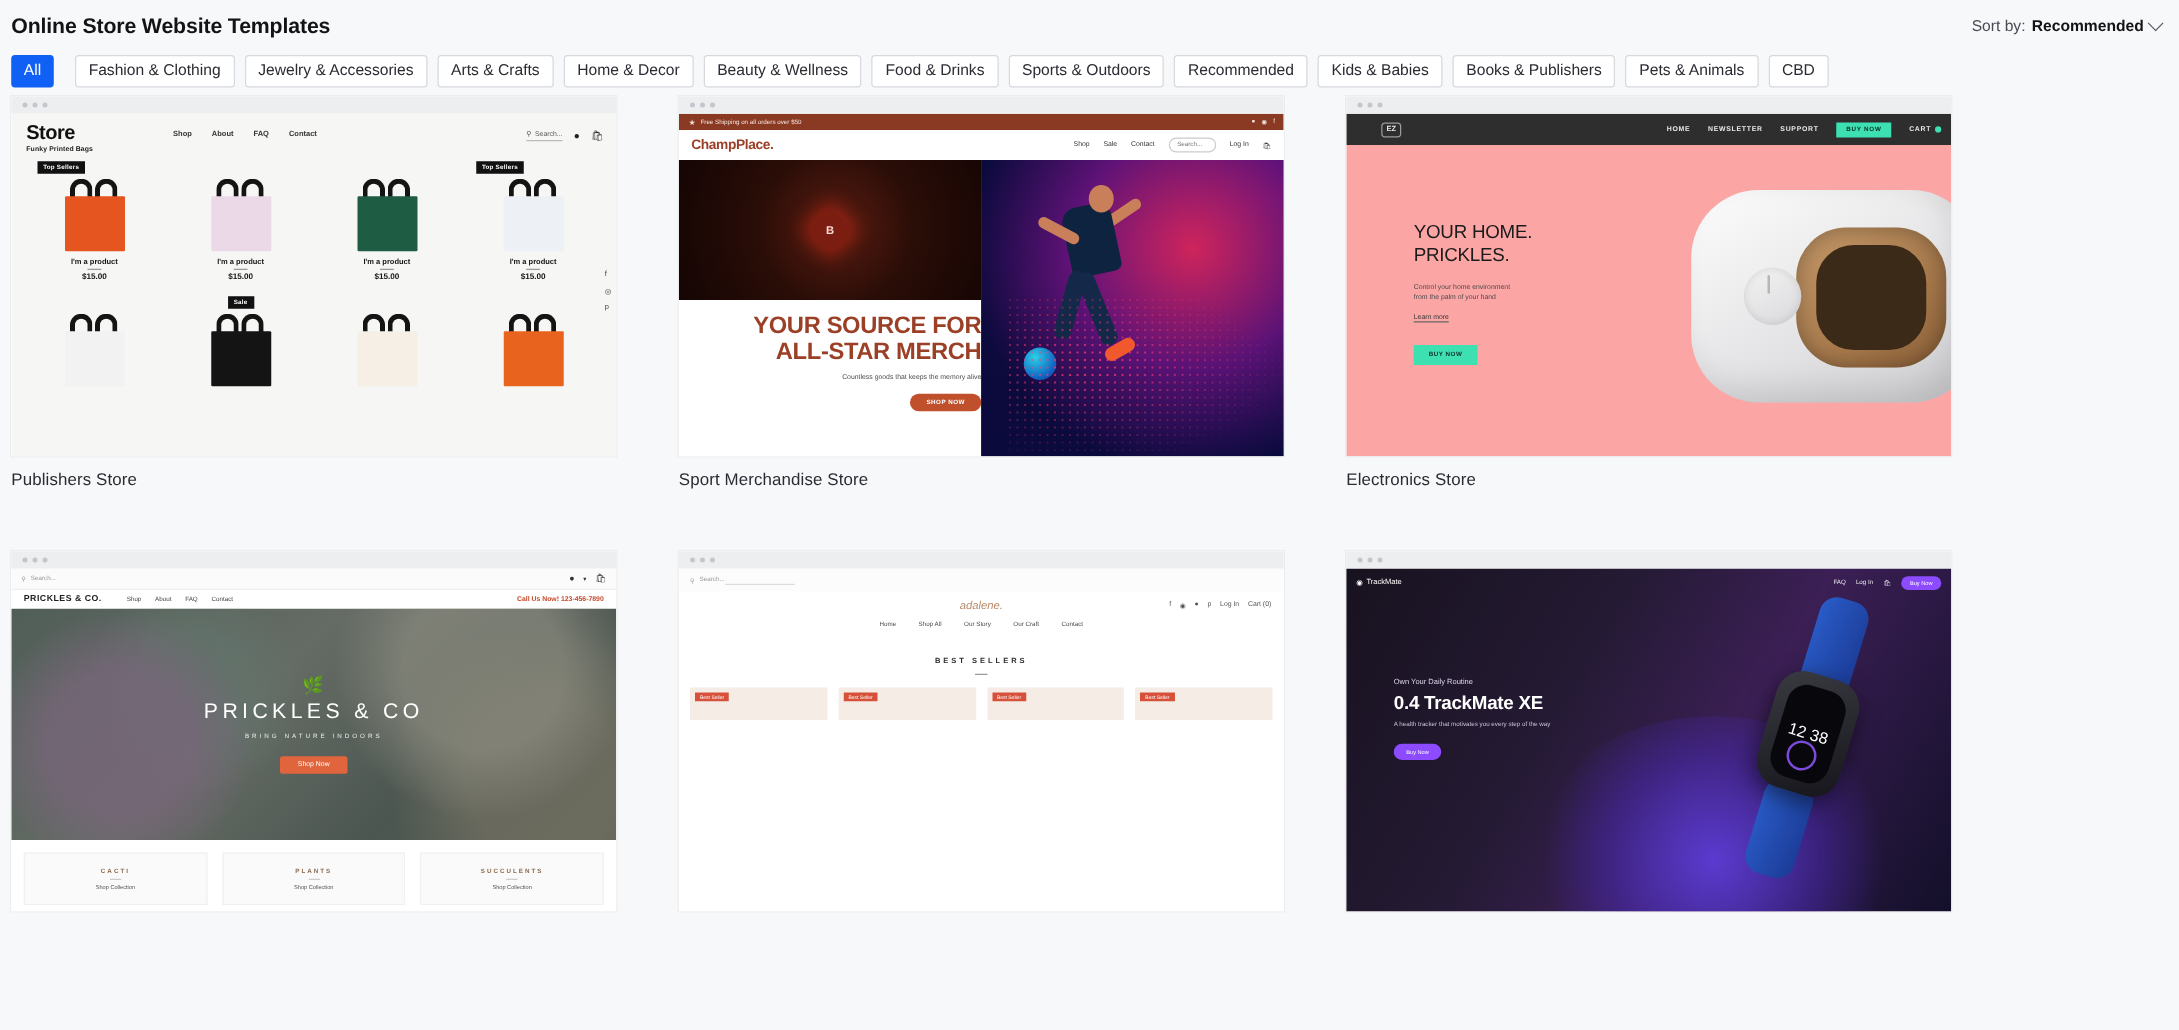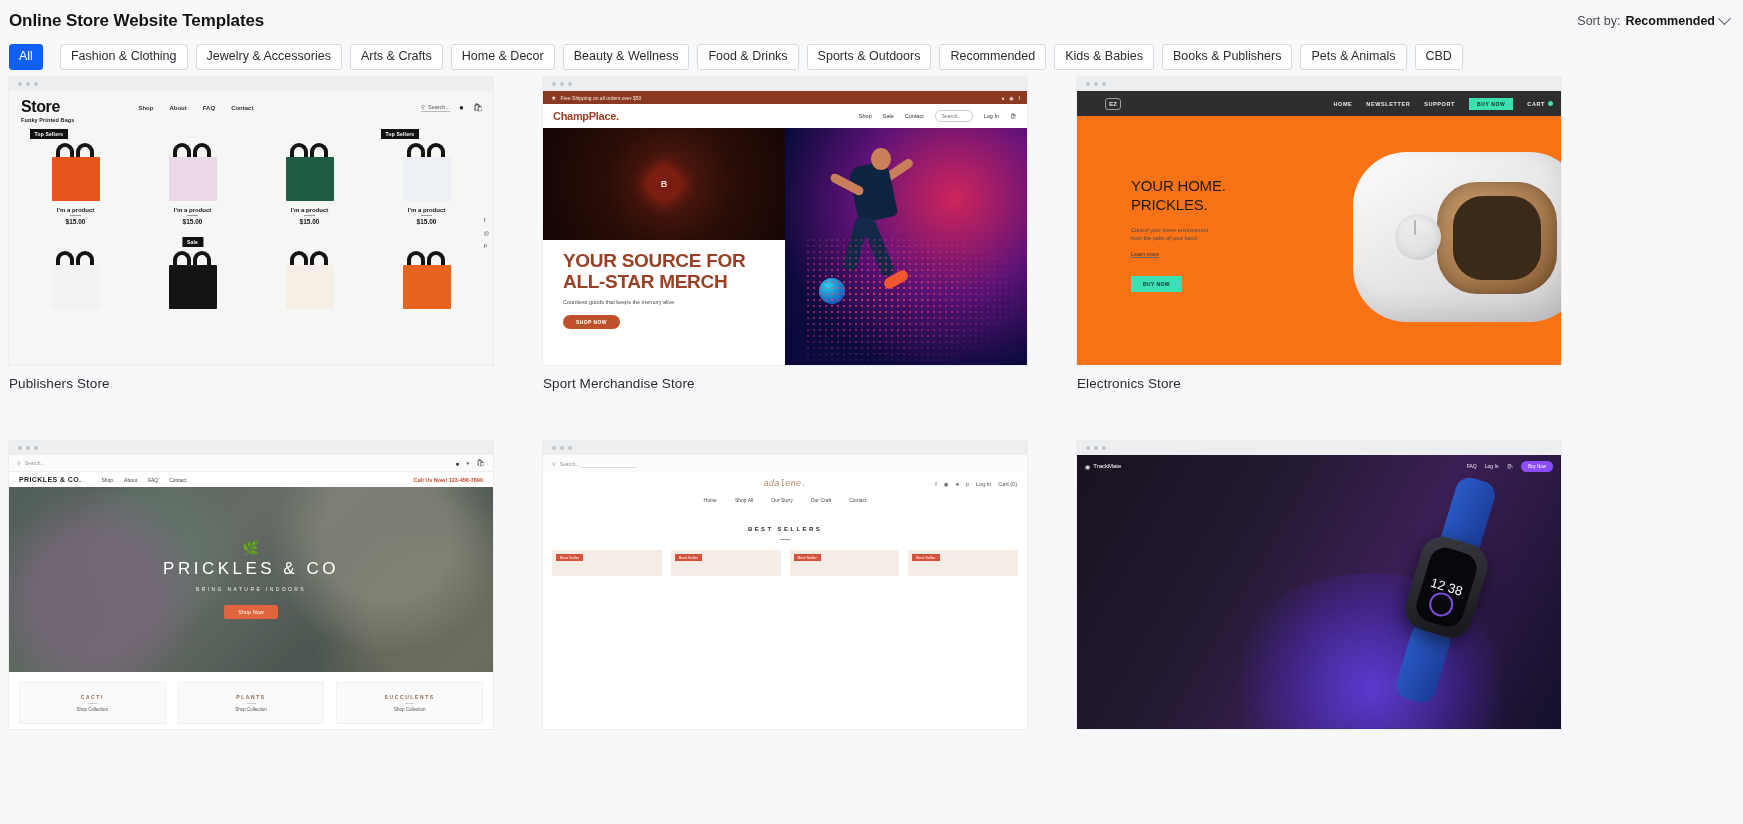--- a/index.html
+++ b/index.html
@@ -68,21 +68,21 @@
 
   
   .champ { height:100%; background:#fff; }
   .champ-top { height:13px; background:#8a3a22; display:flex; align-items:center; gap:4px; padding-left:8px; }
   .champ-top span { font-size:5px; color:#f4e5de; }
   .champ-top .soc { margin-left:auto; margin-right:7px; display:flex; gap:5px; font-size:6px; color:#fff; }
   .champ-nav { height:24px; display:flex; align-items:center; padding:0 10px; }
   .champ-brand { font-size:11px; font-weight:700; color:#9b4026; letter-spacing:-.3px; }
   .champ-links { margin-left:auto; display:flex; align-items:center; gap:11px; font-size:5.5px; color:#333; }
   .champ-pill { border:1px solid #ccc; border-radius:7px; padding:2px 10px 2px 6px; font-size:5px; color:#777; }
-  .champ-hero { display:flex; height:237px; }
+  .champ-hero { display:flex; height:237px;text-align:right; }
   .champ-left { width:242px; background:#fff; display:flex; flex-direction:column; }
   .ball { height:112px; background:radial-gradient(circle at 52% 48%, #5a1d12 0%, #2a0d07 45%, #140504 100%); position:relative; }
   .ball .hex { position:absolute; left:50%; top:50%; width:26px; height:26px; transform:translate(-50%,-50%) rotate(45deg);
                background:#7b1d10; box-shadow:0 0 14px 5px rgba(190,40,20,.6); border-radius:3px; }
   .ball .hex::after { content:"B"; position:absolute; inset:0; display:flex; align-items:center; justify-content:center;
                transform:rotate(-45deg); color:#f7d9cf; font-size:9px; font-weight:700; }
   .champ-copy { padding:10px 0 0 20px; }
   .champ-h1 { font-size:19px; line-height:21px; font-weight:700; color:#9b4026; letter-spacing:-.3px; }
   .champ-sub { font-size:5.5px; color:#4a4a4a; margin-top:7px; }
   .champ-btn { margin-top:10px; background:#c0502c; color:#fff; font-size:5px; font-weight:700;
@@ -109,21 +109,21 @@
   
   .ez { height:100%; background:#f2f2f2; }
   .ez-nav { height:25px; background:#2e2e2e; display:flex; align-items:center; padding:0 8px; }
   .ez-logo { width:16px; height:12px; border:1px solid #9a9a9a; border-radius:3px; color:#e6e6e6;
              font-size:6px; font-weight:700; display:flex; align-items:center; justify-content:center; margin-left:20px; }
   .ez-links { margin-left:auto; display:flex; align-items:center; gap:14px; font-size:5.5px;
               color:#e9e9e9; letter-spacing:.6px; font-weight:600; }
   .ez-buy { background:#3de0b0; color:#0c2a22; padding:3px 8px; font-size:5px; font-weight:700; }
   .ez-cart { display:flex; align-items:center; gap:3px; }
   .ez-cart .dot { width:5px; height:5px; border-radius:50%; background:#3de0b0; }
-  .ez-body { height:249px; background:#f97316; position:relative; display:flex; }
+  .ez-body { height:249px; background:#fca5a5; position:relative; display:flex; }
   .ez-copy { width:215px; padding:60px 0 0 54px; }
   .ez-h1 { font-size:15px; line-height:19px; color:#1b1b1b; letter-spacing:-.2px; }
   .ez-p { font-size:5.5px; line-height:8px; color:#4a4a4a; margin-top:12px; }
   .ez-learn { font-size:5.5px; color:#333; border-bottom:1px solid #666; display:inline-block; margin-top:4px; }
   .ez-btn { margin-top:16px; background:#3de0b0; color:#10302a; font-size:5px; font-weight:700;
             padding:5px 12px; display:inline-block; letter-spacing:.4px; }
   .speaker { position:absolute; right:-22px; top:36px; width:230px; height:170px;
              background:linear-gradient(150deg,#fdfdfd 0%,#e4e4e6 55%,#cfcfd2 100%);
              border-radius:54px; box-shadow:inset -14px -10px 26px rgba(0,0,0,.12); }
   .speaker .inner { position:absolute; right:26px; top:30px; width:120px; height:112px;
@@ -165,21 +165,21 @@
   .pk-cat b { font-size:5px; letter-spacing:1.6px; color:#8c6a4e; font-weight:600; }
   .pk-cat i { display:block; width:9px; height:1px; background:#ccc; }
   .pk-cat span { font-size:4.5px; color:#555; }
 
   
   .ad { height:100%; background:#fff; }
   .ad-top { height:18px; background:#fcfcfc; display:flex; align-items:center; padding:0 9px; }
   .ad-srch { width:56px; height:7px; border-bottom:1px solid #ddd; }
   .ad-head { height:22px; display:flex; align-items:center; padding:0 10px; }
   .ad-brand { position:absolute; left:50%; transform:translateX(-50%); font-size:9px;
-              font-family:Liberation Mono, monospace; font-style:italic; color:#b88a6a; }
+              font-family:Liberation Sans, sans-serif; font-style:italic; color:#b88a6a; }
   .ad-icons { margin-left:auto; display:flex; align-items:center; gap:7px; font-size:5.5px; color:#555; }
   .ad-links { display:flex; justify-content:center; gap:18px; font-size:5px; color:#4a4a4a; padding-top:2px; }
   .ad-hero { height:160px; position:relative; overflow:hidden;
              background:linear-gradient(100deg,#e8e2da 0%,#ded6cc 45%,#cdbfb0 100%); }
   .ad-model { position:absolute; left:136px; top:-6px; width:150px; height:175px;
               background:linear-gradient(160deg,#f3efe9 0%,#e7e1d8 60%,#d9d0c4 100%); border-radius:8px; }
   .ad-arm { position:absolute; left:190px; top:38px; width:38px; height:104px; background:#e6cbb4; border-radius:18px; transform:rotate(6deg); }
   .ad-bag { position:absolute; left:196px; top:96px; width:56px; height:42px;
             background:linear-gradient(160deg,#c08a55,#9c6637); border-radius:5px; }
   .ad-bag::before { content:""; position:absolute; left:14px; top:-13px; width:28px; height:18px;
@@ -601,20 +601,26 @@
               <span>◉</span>
               <span>TrackMate</span>
             </span>
             <span class="tm-right">
               <span>FAQ</span>
               <span>Log In</span>
               <span>🛍</span>
               <span class="tm-btn">Buy Now</span>
             </span>
           </div>
+          <div class="tm-copy">
+            <div class="tm-kick">Own Your Daily Routine</div>
+            <div class="tm-h1">0.4 TrackMate XE</div>
+            <div class="tm-p">A health tracker that motivates you every step of the way</div>
+            <div class="tm-cta">Buy Now</div>
+          </div>
           <div class="band">
             <div class="strapT"></div>
             <div class="strapB"></div>
             <div class="face"></div>
             <div class="scr">
               <b>12 38</b>
             </div>
             <div class="ring"></div>
           </div>
         </div>

